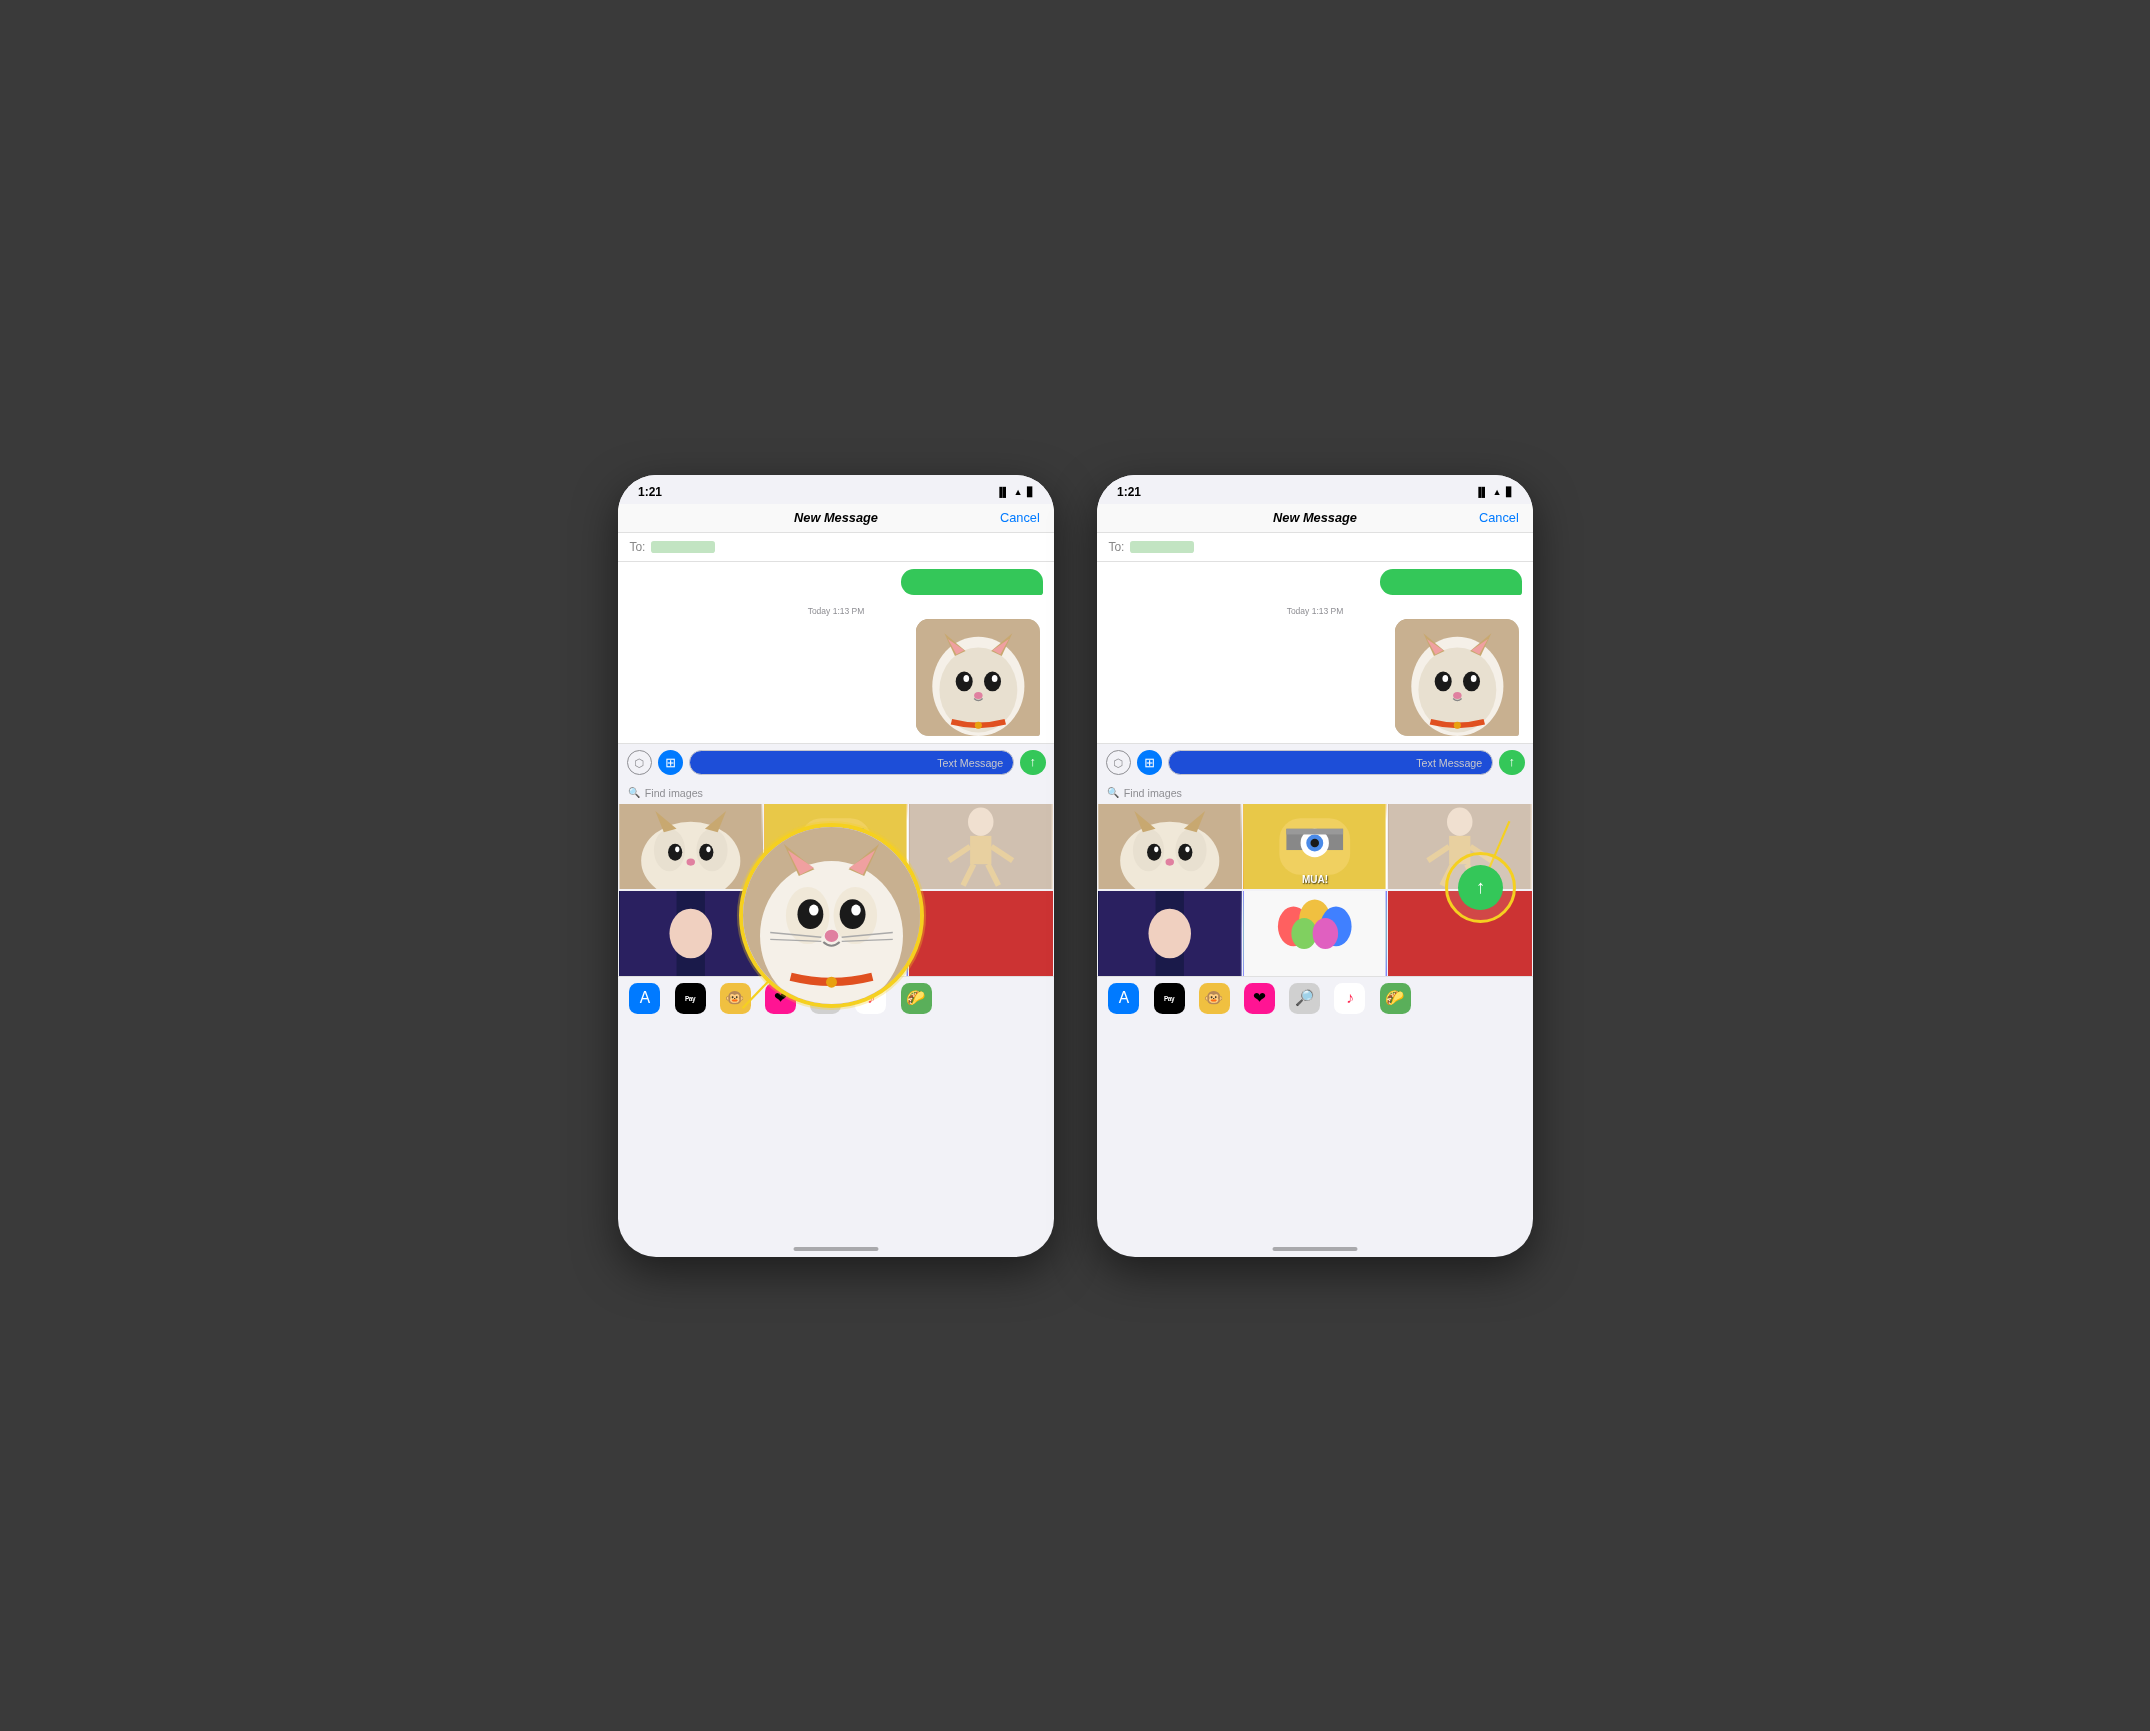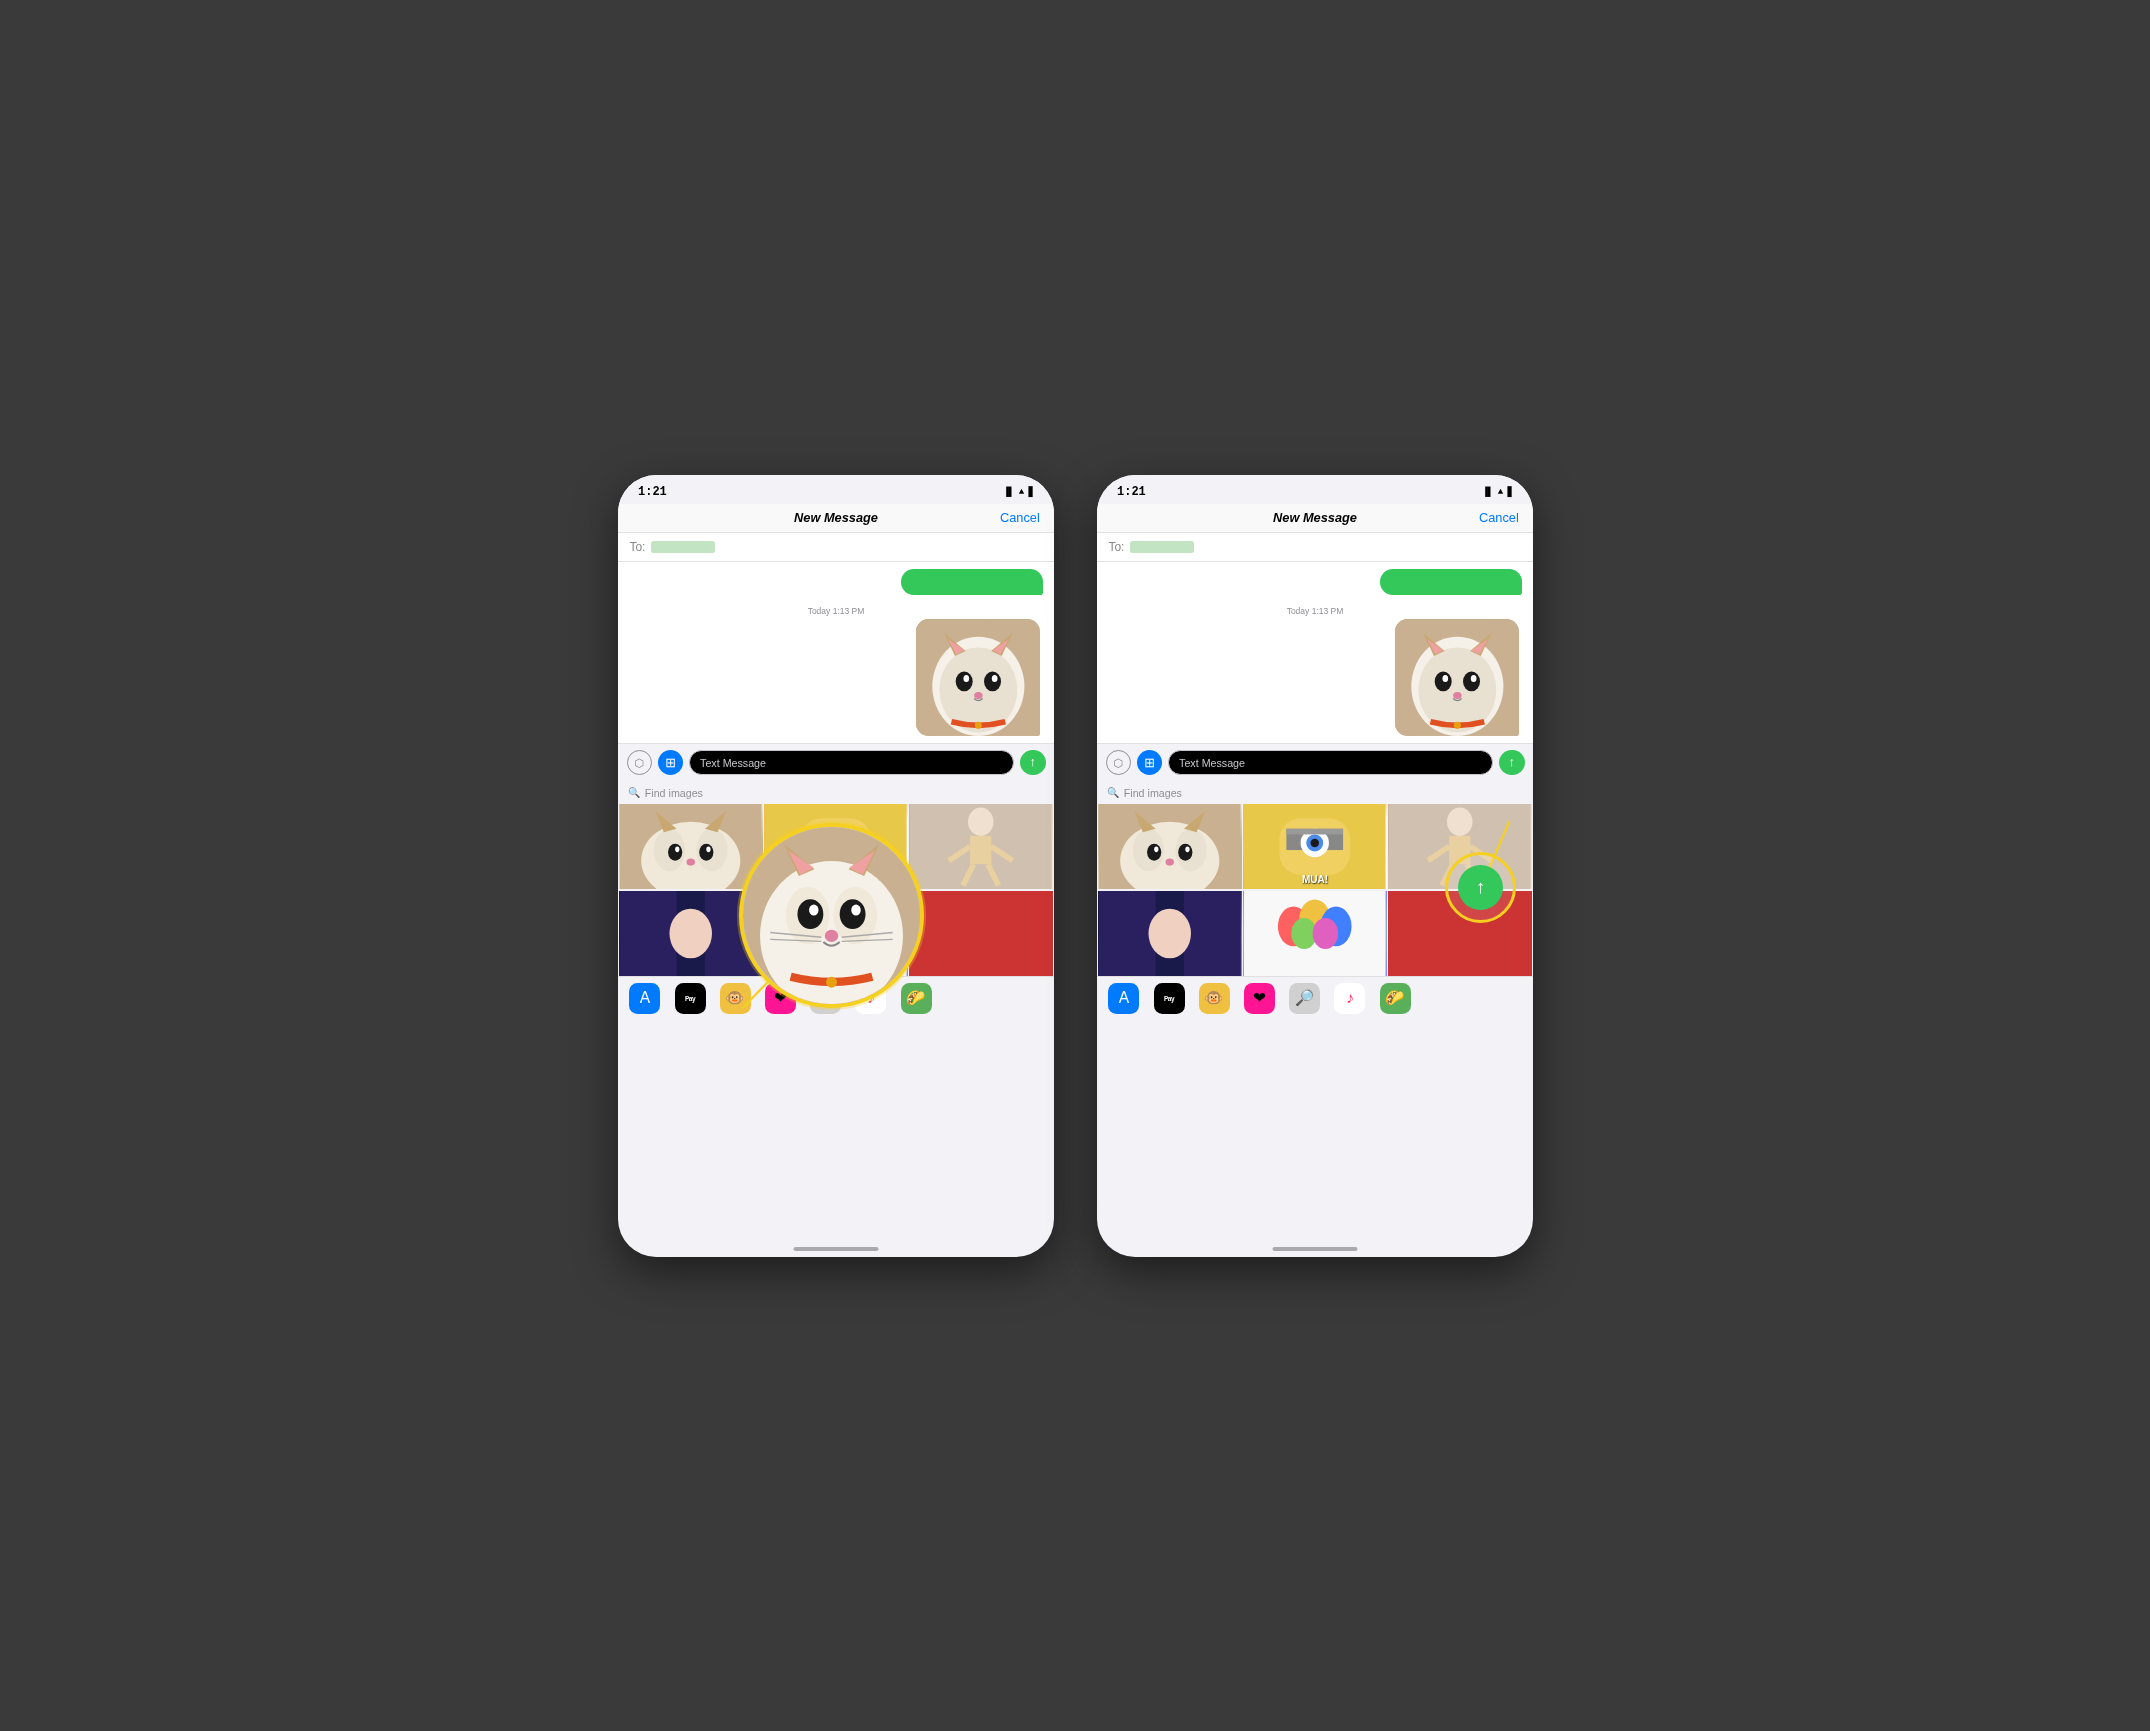--- a/index.html
+++ b/index.html
@@ -28,21 +28,20 @@
       position: relative;
       box-shadow: 0 14.2px 43px rgba(0,0,0,0.5);
     }
     
     .status-bar {
       display: flex;
       justify-content: space-between;
       align-items: center;
       padding: 10px 20px 5.7px;
       background: #f2f2f7;
-      font-family: Liberation Mono, monospace;
     }
     .status-time {
       font-size: 12px;
       font-weight: 600;
       color: #000;
     }
     .status-icons {
       display: flex;
       align-items: center;
       gap: 4.3px;
@@ -167,26 +166,27 @@
       justify-content: center;
       font-size: 11.4px;
       color: #fff;
       flex-shrink: 0;
     }
     .text-input-field {
       flex: 1;
       height: 25.6px;
       border-radius: 12.8px;
       border: 0.7px solid #c7c7cc;
-      background: #000000;
+      background: #1d4ed8;
       padding: 0 10px;
       font-size: 10.7px;
       color: #c7c7cc;
       display: flex;
       align-items: center;
+      justify-content: flex-end;
     }
     .send-btn {
       width: 25.6px;
       height: 25.6px;
       border-radius: 50%;
       background: #34c759;
       display: flex;
       align-items: center;
       justify-content: center;
       flex-shrink: 0;

